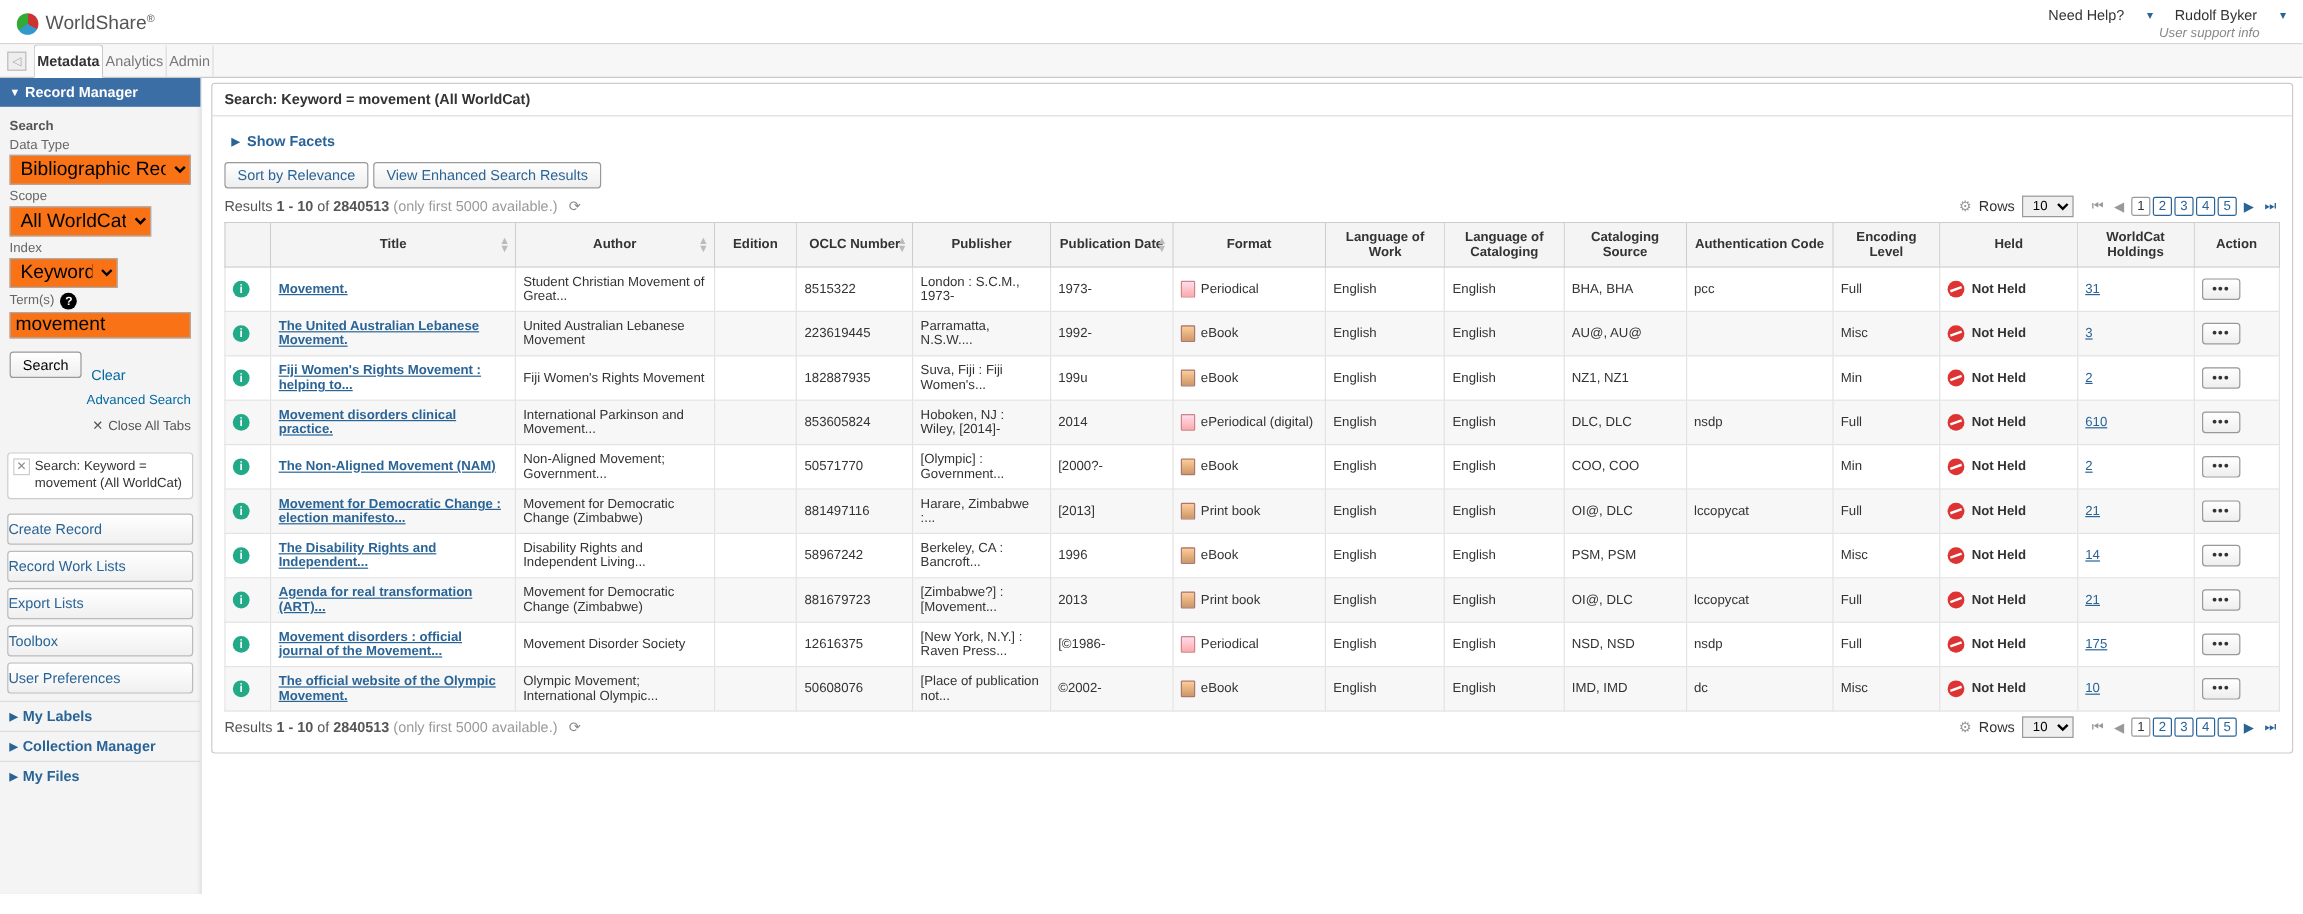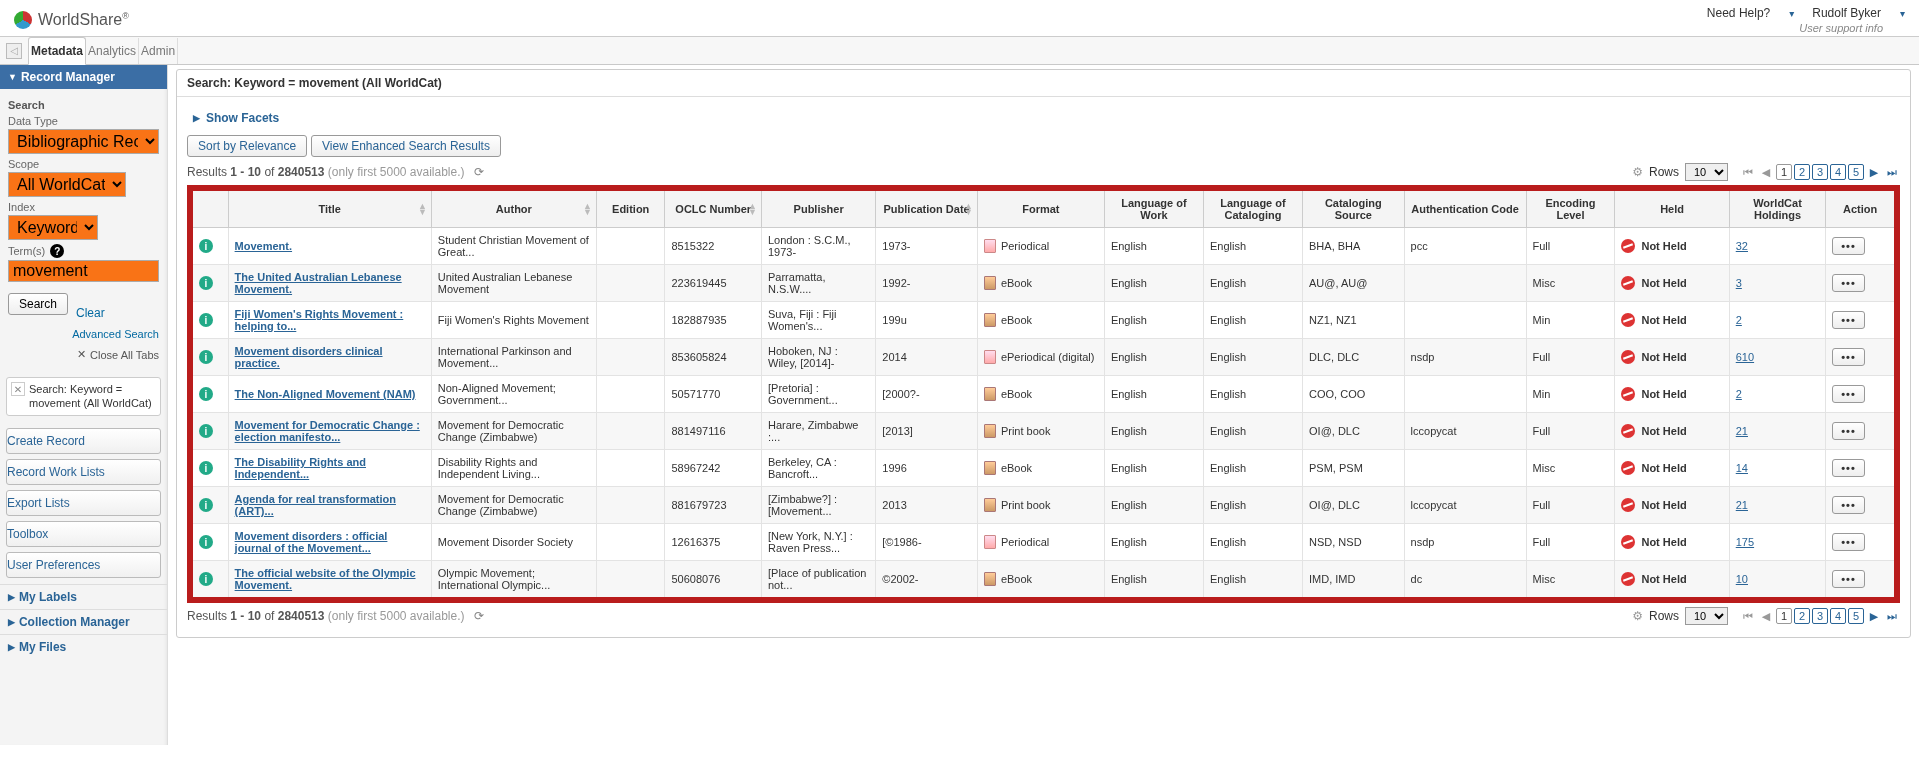--- a/index.html
+++ b/index.html
@@ -62,21 +62,21 @@
 .pager-right { display:flex; align-items:center; gap:6px;}
 .gear { color:#999;}
 .rows-select { border:1px solid #999; padding:1px 4px; font-size:11px;}
 .pager-btns { display:flex; align-items:center; gap:2px; margin-left:6px;}
 .pg { border:1px solid #2a6496; color:#2a6496; min-width:16px; height:16px; display:flex; align-items:center; justify-content:center; font-size:11px; border-radius:2px; cursor:pointer; padding:0 3px;}
 .pg.curr { background:#fff; color:#333; border-color:#999;}
 .pg.nav { border:none; color:#999; cursor:default;}
 .pg.nav.active{ color:#2a6496; cursor:pointer;}
 
 
-table.results { width:100%; border-collapse:collapse; border:6px solid #b91c1c;padding-left:48px;}
+table.results { width:100%; border-collapse:collapse; border:1px solid #b91c1c;padding-left:48px;}
 table.results th { background:#f4f4f4; border:1px solid #ccc; padding:6px 6px; font-size:11px; color:#333; vertical-align:middle; position:relative;}
 table.results th .sort { color:#bbb; font-size:9px; position:absolute; right:4px; top:50%; transform:translateY(-50%); line-height:0.7;}
 table.results td { border:1px solid #e3e3e3; padding:6px 6px; font-size:11px; vertical-align:middle;}
 table.results tr:nth-child(even) td { background:#f7f7f7;}
 .title-link { color:#2a6496; text-decoration:underline; font-weight:bold; cursor:pointer;}
 .holdings-link { color:#2a6496; text-decoration:underline; cursor:pointer;}
 .info-icon { width:14px; height:14px; border-radius:50%; background:#2a8; color:#fff; display:inline-flex; align-items:center; justify-content:center; font-size:10px; font-weight:bold;}
 .notheld { display:flex; align-items:center; gap:6px; font-weight:bold; white-space:nowrap;}
 .nh-icon { width:14px; height:14px; border-radius:50%; background:#d33; position:relative; display:inline-block;}
 .nh-icon::after{ content:""; position:absolute; left:2px; right:2px; top:6px; height:2px; background:#fff; transform:rotate(-20deg);}
@@ -258,21 +258,21 @@
                 <td>English</td>
                 <td>BHA, BHA</td>
                 <td>pcc</td>
                 <td>Full</td>
                 <td>
                   <span class="notheld">
                     <span class="nh-icon"></span>
                     <span>Not Held</span>
                   </span>
                 </td>
-                <td><span class="holdings-link">32</span></td>
+                <td><span class="holdings-link">31</span></td>
                 <td><span class="action-menu">•••</span></td>
               </tr>
               <tr>
                 <td><span class="info-icon">i</span></td>
                 <td><span class="title-link">The United Australian Lebanese Movement.</span></td>
                 <td>United Australian Lebanese Movement</td>
                 <td></td>
                 <td>223619445</td>
                 <td>Parramatta, N.S.W....</td>
                 <td>1992-</td>
@@ -351,21 +351,21 @@
                 </td>
                 <td><span class="holdings-link">610</span></td>
                 <td><span class="action-menu">•••</span></td>
               </tr>
               <tr>
                 <td><span class="info-icon">i</span></td>
                 <td><span class="title-link">The Non-Aligned Movement (NAM)</span></td>
                 <td>Non-Aligned Movement; Government...</td>
                 <td></td>
                 <td>50571770</td>
-                <td>[Pretoria] : Government...</td>
+                <td>[Olympic] : Government...</td>
                 <td>[2000?-</td>
                 <td>
                   <span class="fmt">
                     <span class="fmt-icon "></span>
                     <span>eBook</span>
                   </span>
                 </td>
                 <td>English</td>
                 <td>English</td>
                 <td>COO, COO</td>

